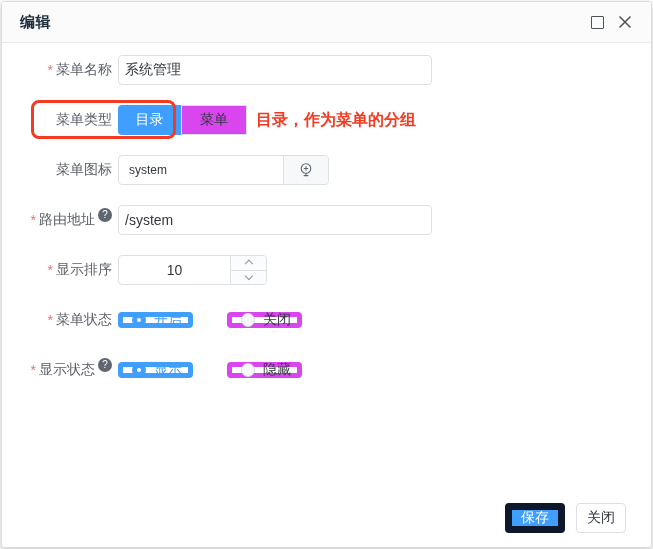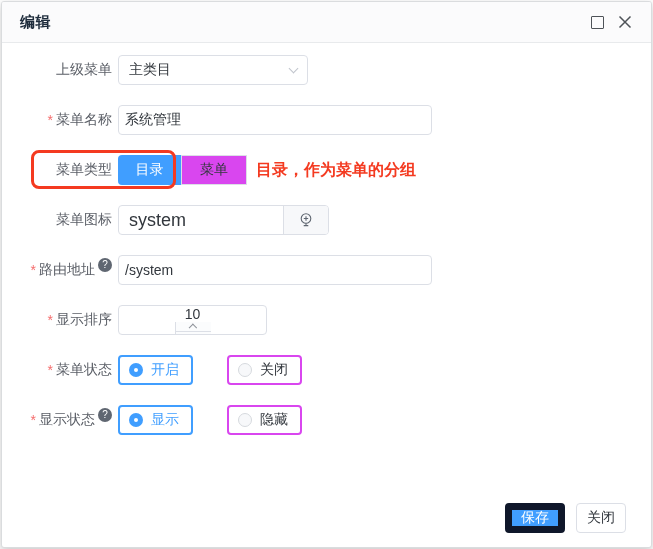--- a/index.html
+++ b/index.html
@@ -54,37 +54,37 @@
   .rg-last  { width:61px; border:1px solid #dcdfe6; border-left:none; background:#fff;
               color:#32373d; border-radius:0 4px 4px 0; }
   .red-box { position:absolute; left:13px; top:-5px; width:145px; height:39px;
              border:3px solid #f43a20; border-radius:8px; pointer-events:none; z-index:3; }
   .annotation { margin-left:9px; color:#f43a20; font-size:16px; font-weight:700; white-space:nowrap; }
 
   
   .icon-group { width:211px; height:30px; border:1px solid #dcdfe6; border-radius:4px;
                 display:flex; overflow:hidden; background:#fff; }
   .icon-group .field { flex:1; padding:0 10px; display:flex; align-items:center;
-                       font-size:18px; color:#32373d; cursor:text; }
+                       font-size:12px; color:#32373d; cursor:text; }
   .icon-group .append { width:45px; border-left:1px solid #dcdfe6; background:#f7f8fa;
                         display:flex; align-items:center; justify-content:center; cursor:pointer; }
 
   
-  .num-input { width:149px; overflow:hidden;flex-direction:column; }
+  .num-input { width:149px; overflow:hidden; }
   .num-val { flex:1; text-align:center; }
   .spinner { width:36px; height:100%; border-left:1px solid #dcdfe6; background:#fbfcfd;
              display:flex; flex-direction:column; }
   .spin { flex:1; display:flex; align-items:center; justify-content:center; cursor:pointer; }
   .spin-up { border-bottom:1px solid #dcdfe6; }
   .chev-sm { border:solid #8f939a; border-width:0 1.3px 1.3px 0; padding:2.4px; }
   .chev-sm.up { transform:rotate(-135deg); margin-top:3px; }
   .chev-sm.dn { transform:rotate(45deg); margin-bottom:3px; }
 
   
-  .radio-opt { width:75px; height:30px; border:2px solid #d946ef; border-radius:4px;
+  .radio-opt { width:75px; height:16px; border:5px solid #d946ef; border-radius:4px;
                display:flex; align-items:center; padding-left:9px; gap:8px;
                font-size:14px; color:#32373d; background:#fff; cursor:pointer; }
   .radio-opt + .radio-opt { margin-left:34px; }
   .radio-opt.selected { border-color:#409eff; color:#409eff; }
   .dot { width:14px; height:14px; border-radius:50%; flex-shrink:0; }
   .dot.off { border:1px solid #d6d9de; background:#f7f8fa; }
   .dot.on  { background:#409eff; display:flex; align-items:center; justify-content:center; }
   .dot-core { width:4px; height:4px; background:#fff; border-radius:50%; }
 
   
@@ -104,29 +104,20 @@
     <span class="hdr-controls">
       <span class="max-btn"></span>
       <svg class="close-btn" viewBox="0 0 16 16">
         <path d="M2.5 2.5 L13.5 13.5 M13.5 2.5 L2.5 13.5" stroke="#4e5358" stroke-width="1.5" fill="none"></path>
       </svg>
     </span>
   </div>
 
   <div class="dlg-body">
 
-    <div class="frm-row">
-      <span class="frm-label">
-        <span>上级菜单</span>
-      </span>
-      <div class="ctl select-box">
-        <span>主类目</span>
-        <i class="chev down"></i>
-      </div>
-    </div>
 
     <div class="frm-row">
       <span class="frm-label">
         <span class="star">*</span>
         <span>菜单名称</span>
       </span>
       <div class="ctl text-input w-wide">
         <span>系统管理</span>
       </div>
     </div>

